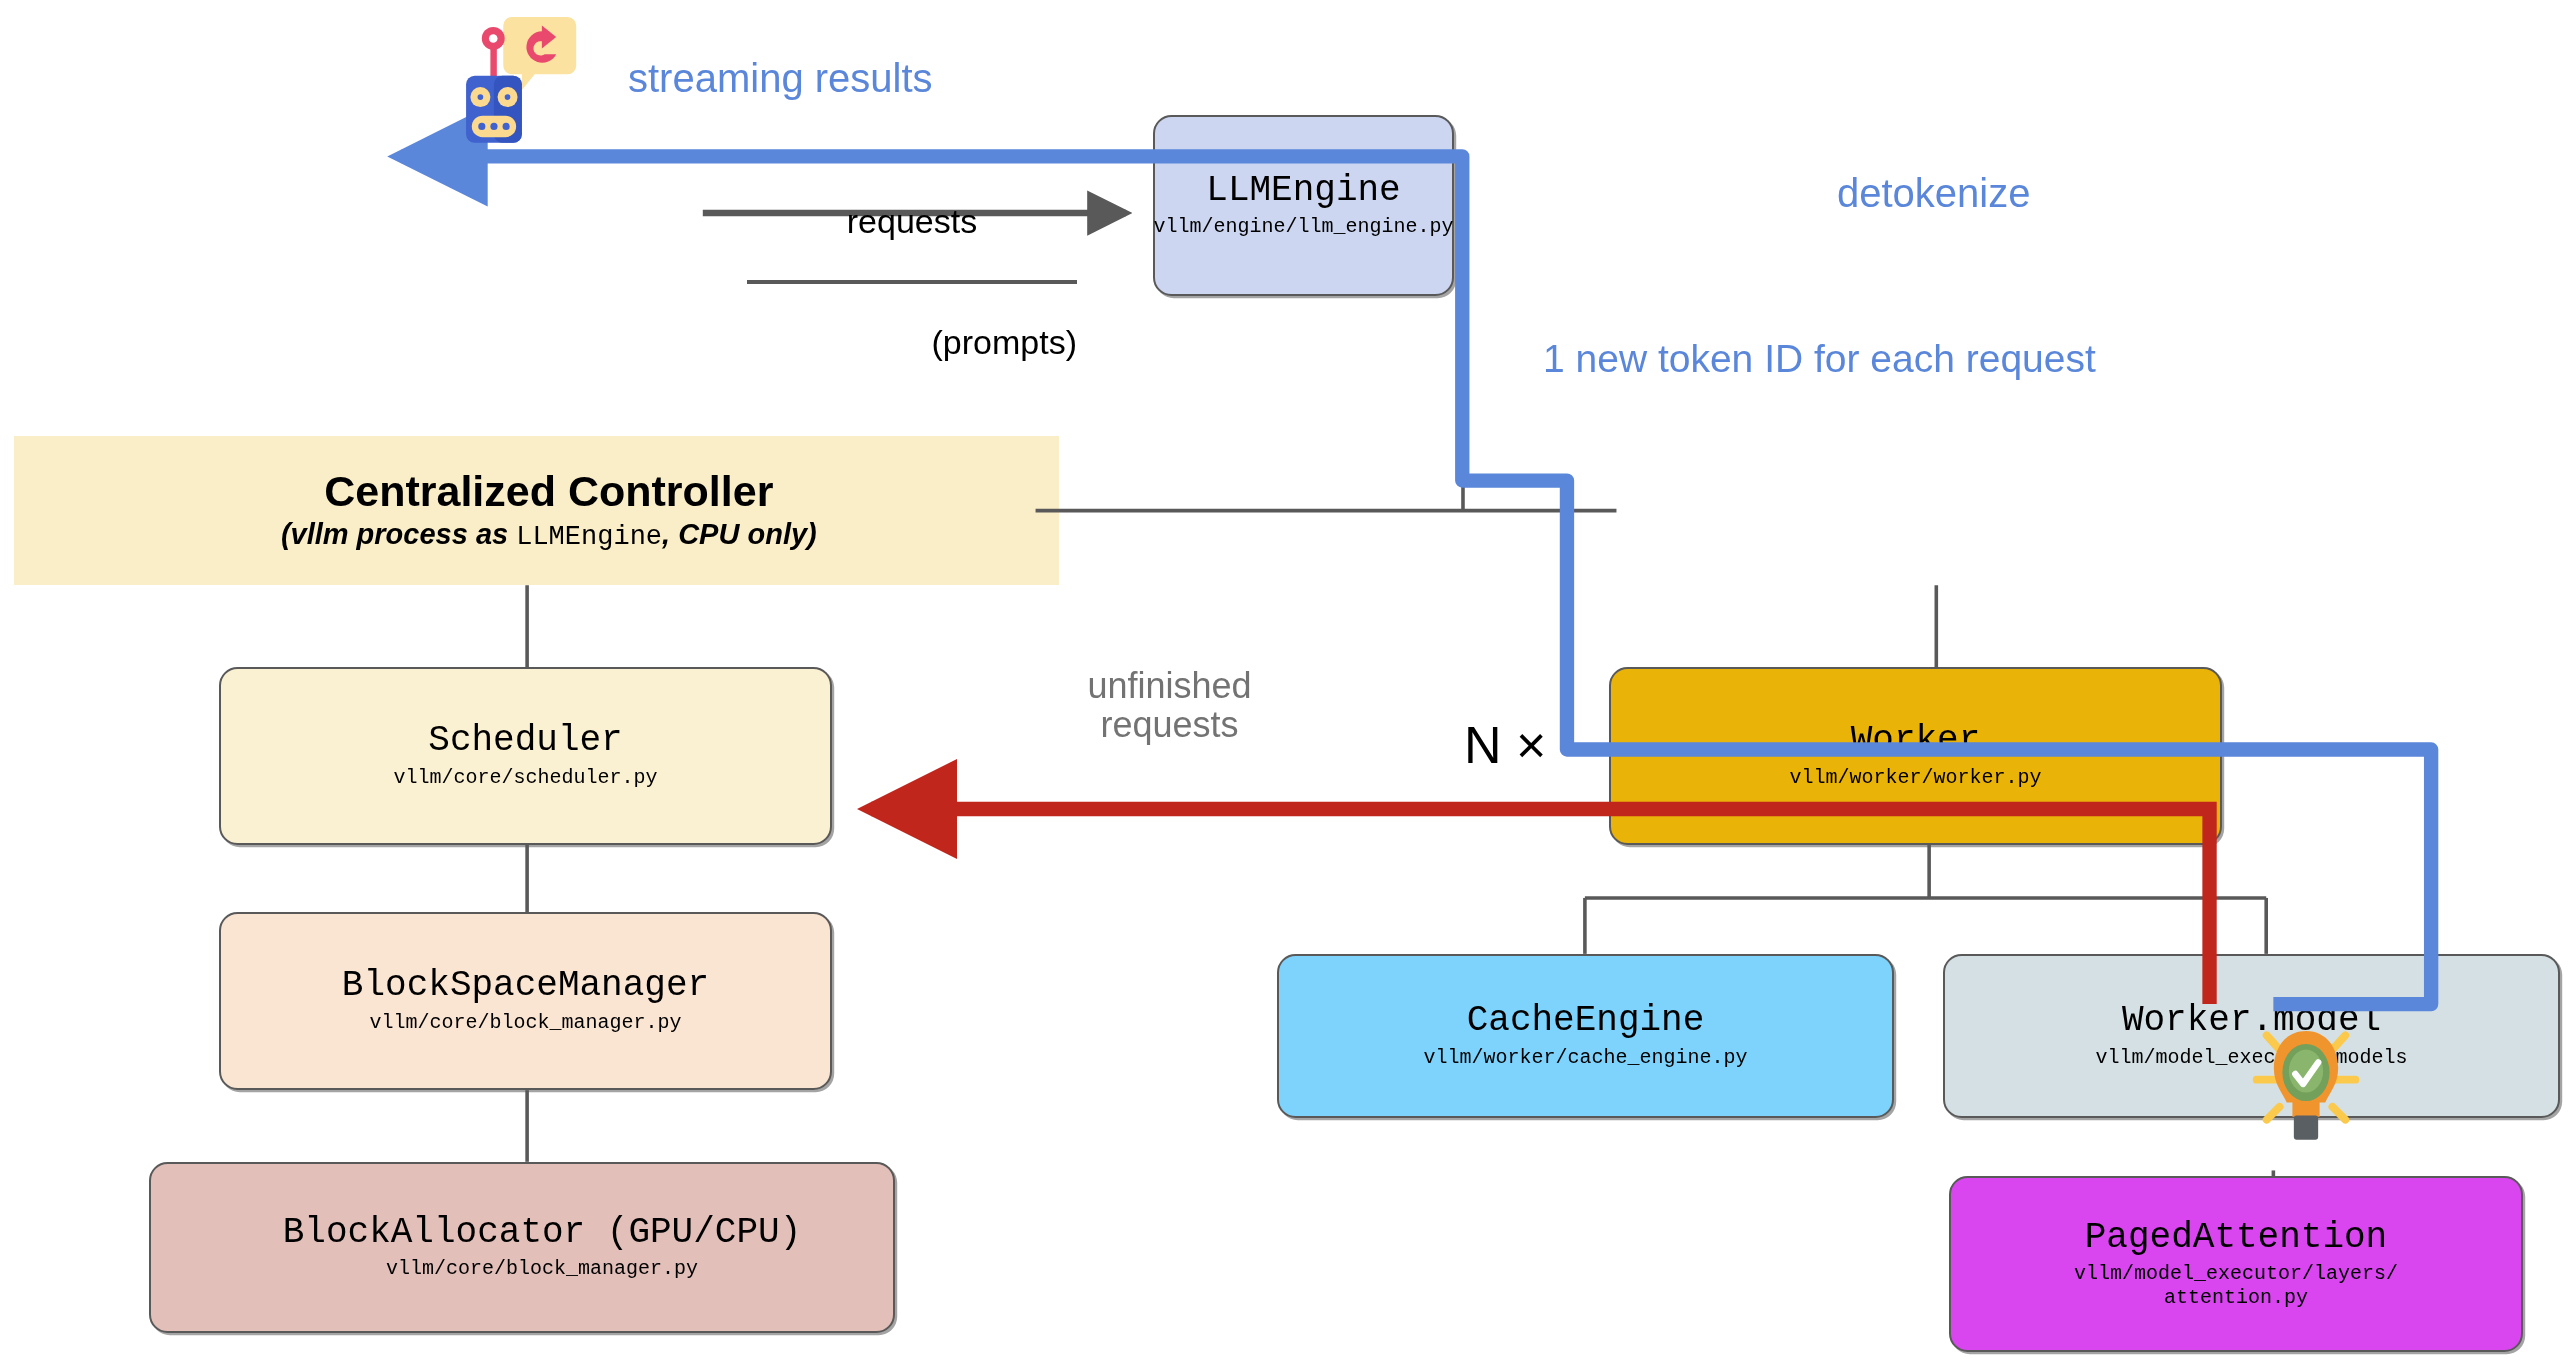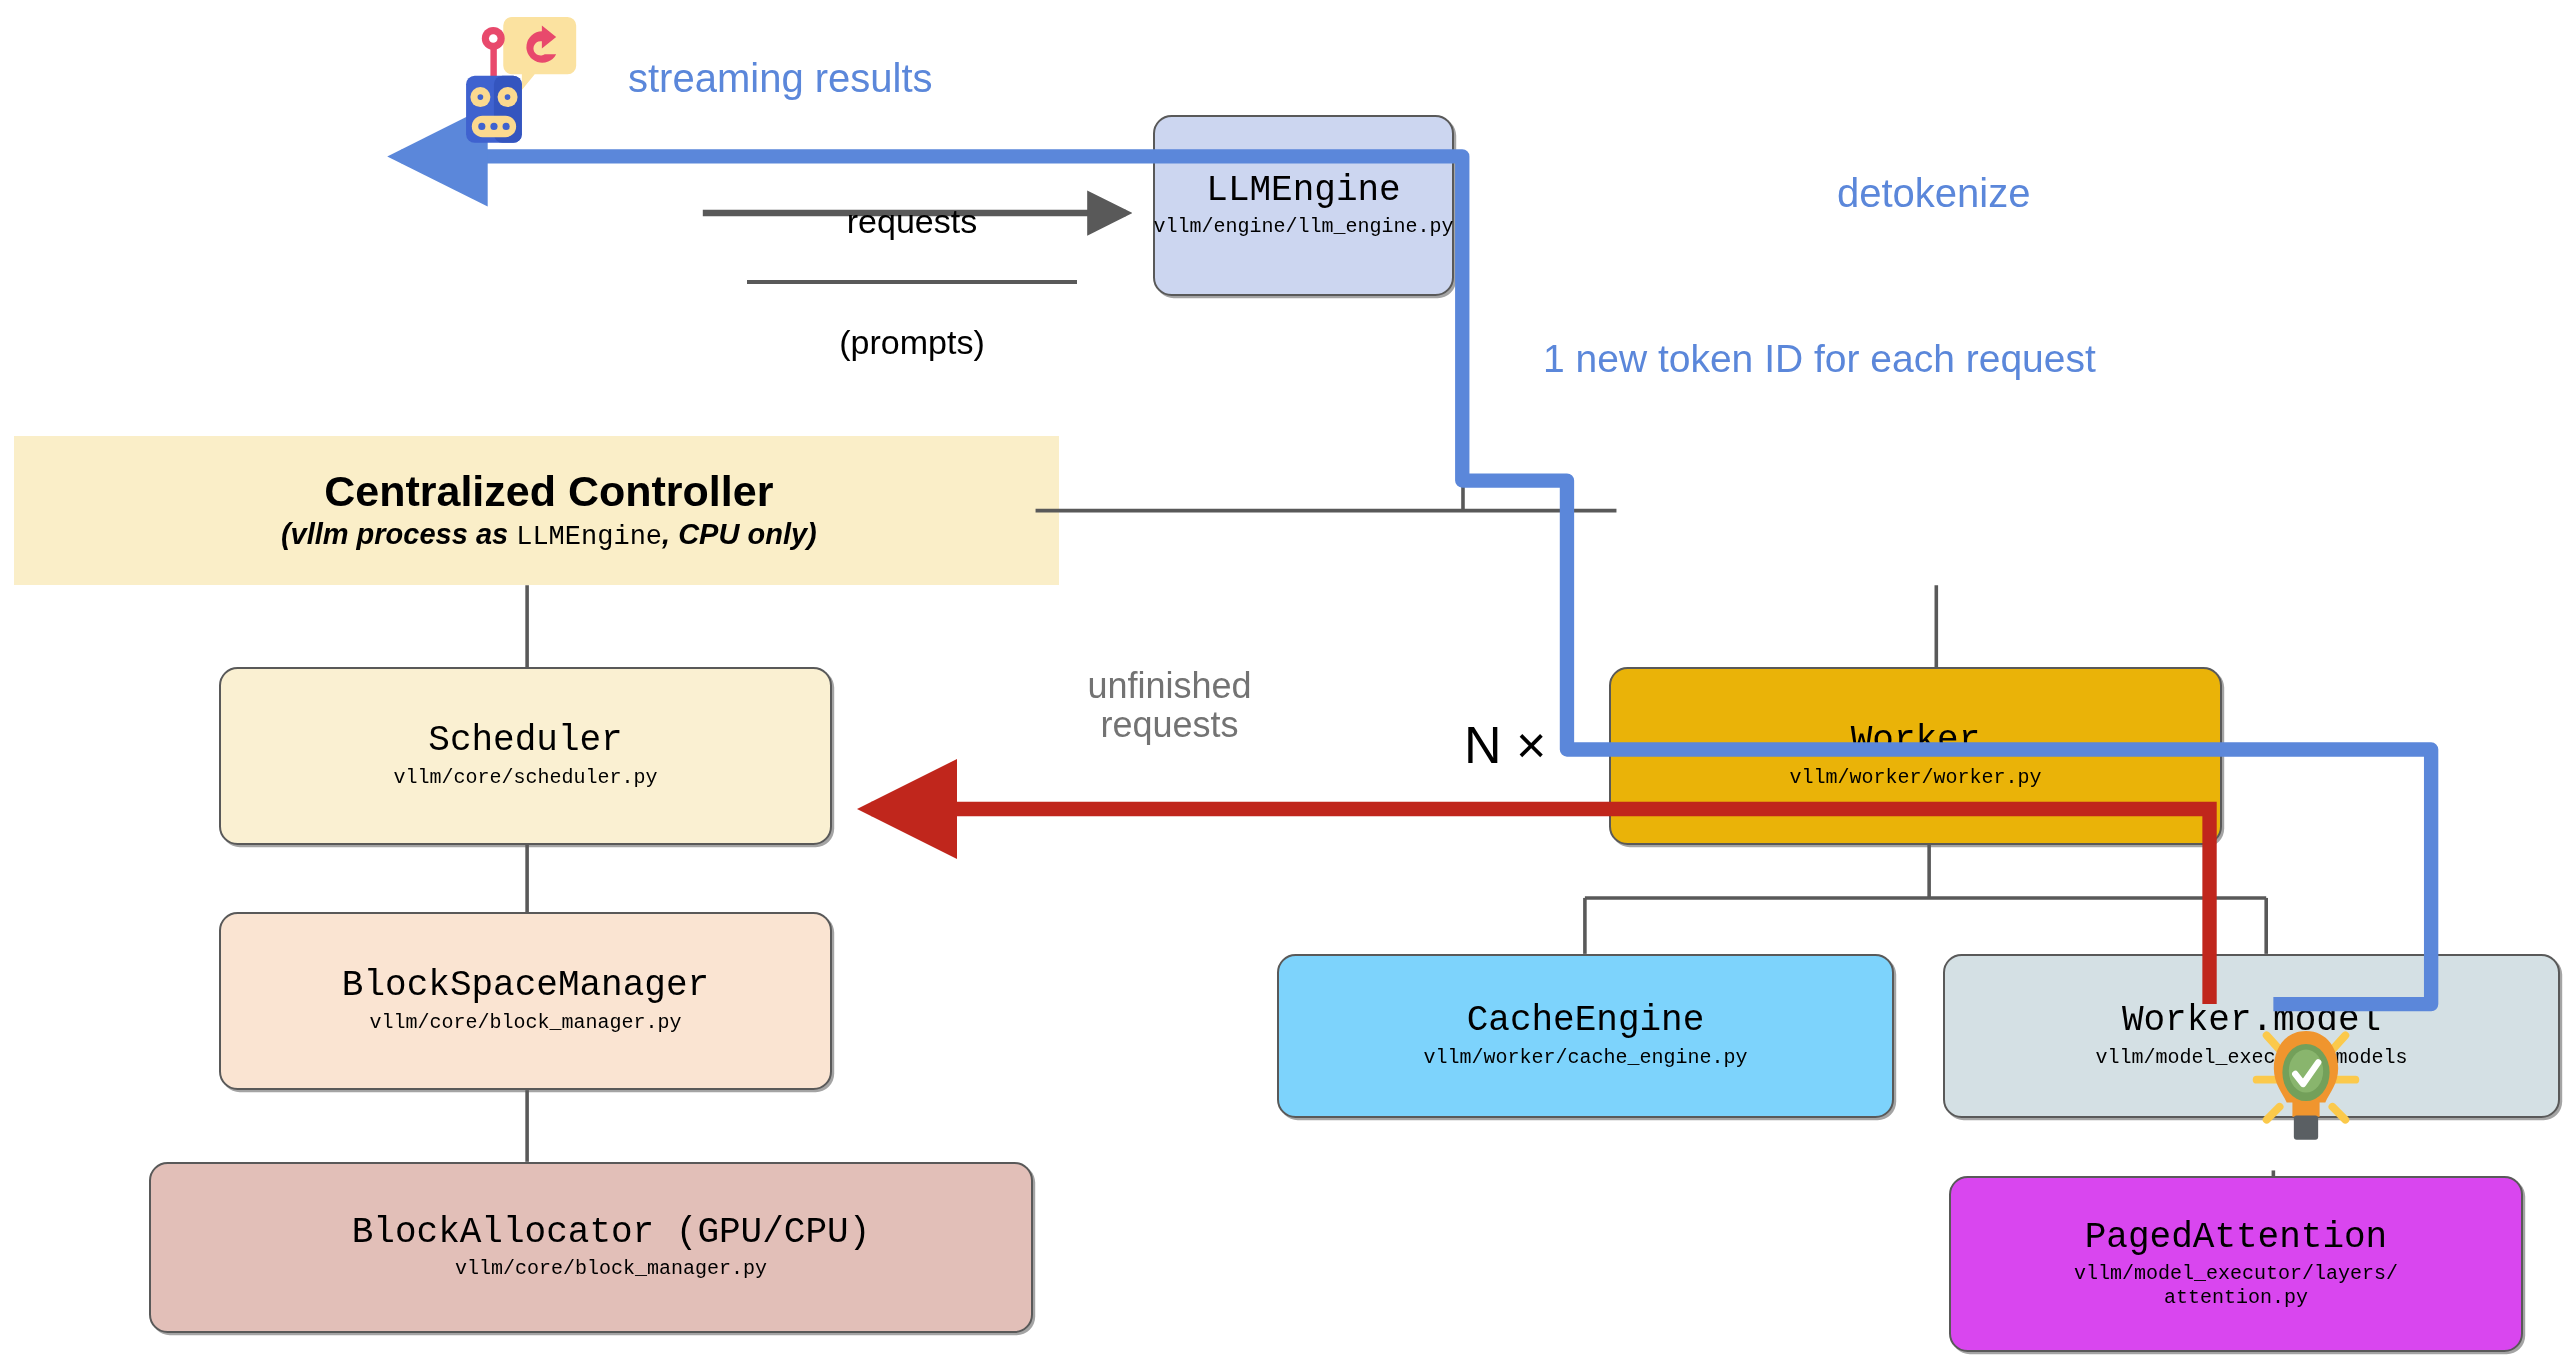--- a/index.html
+++ b/index.html
@@ -54,21 +54,21 @@
     white-space:pre-line;
     line-height:1.08;
     margin-left:44px;
   }
   .lbl-blue  { color:#5b87da; font-size:40px; }
   .lbl-red   { color:#737373; font-size:36px; text-align:center; }
   .lbl-black { color:#000; font-size:40px; }
   .lbl-frac  { color:#000; font-size:34px; text-align:center; }
   .frac-top { display:block; }
   .frac-rule { display:block; height:3.6px; background:#595959; margin:4.3px 0 2.9px 0; }
-  .frac-bot { display:block; }
+  .frac-bot { display:block;text-align:right; }
 
   .icon-wrap { position:absolute; }
 </style>
 </head>
 <body>
 
 <div id="stage">
 
   <div class="band" style="left:14.3px; top:436px; width:1021px; height:149px; background:#faeec8;padding-left:24px;">
     <div class="band-title">Centralized Controller</div>
@@ -109,21 +109,21 @@
   <div class="node" style="left:219px; top:667px; width:613px; height:178px; background:#faf0d2;">
     <div class="node-title">Scheduler</div>
     <div class="node-path">vllm/core/scheduler.py</div>
   </div>
 
   <div class="node" style="left:219px; top:912px; width:613px; height:178px; background:#fae4d2;">
     <div class="node-title">BlockSpaceManager</div>
     <div class="node-path">vllm/core/block_manager.py</div>
   </div>
 
-  <div class="node" style="left:149px; top:1162px; width:884px; height:171px; background:#e2bfb8;padding-left:40px;">
+  <div class="node" style="left:149px; top:1162px; width:746px; height:171px; background:#e2bfb8;padding-left:40px;">
     <div class="node-title">BlockAllocator (GPU/CPU)</div>
     <div class="node-path">vllm/core/block_manager.py</div>
   </div>
 
   <div class="node" style="left:1609px; top:667px; width:613px; height:178px; background:#eab308;">
     <div class="node-title">Worker</div>
     <div class="node-path">vllm/worker/worker.py</div>
   </div>
 
   <div class="node" style="left:1277px; top:954px; width:617px; height:164px; background:#7dd3fc;">

